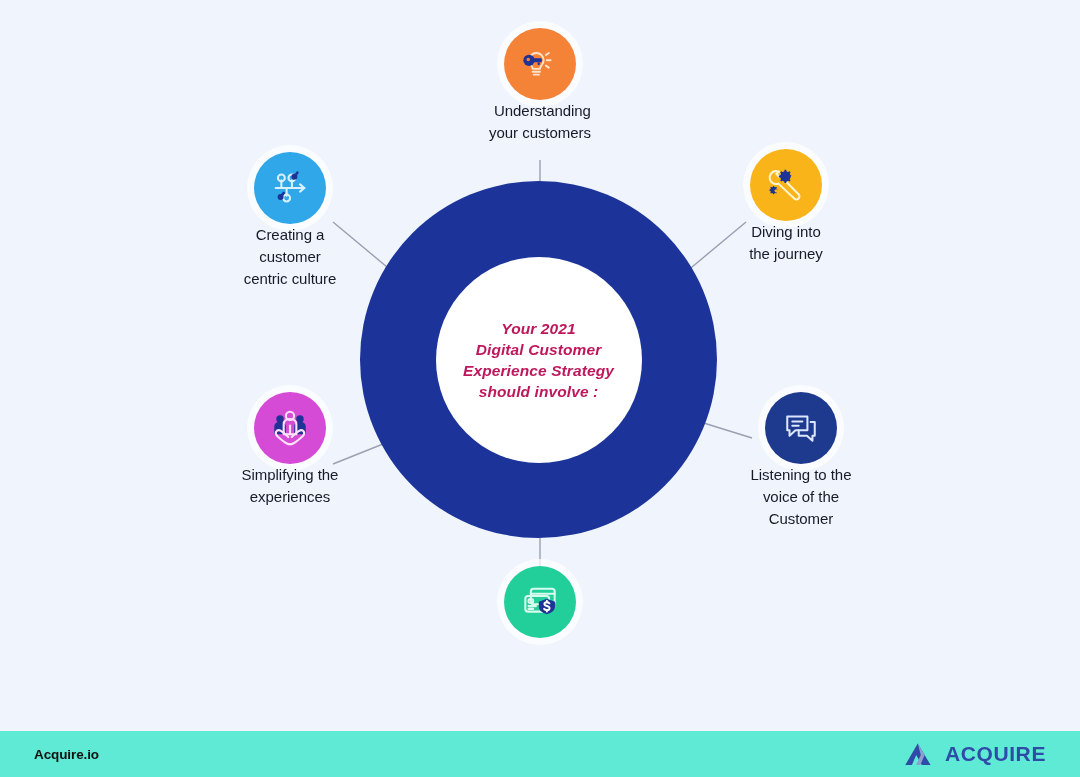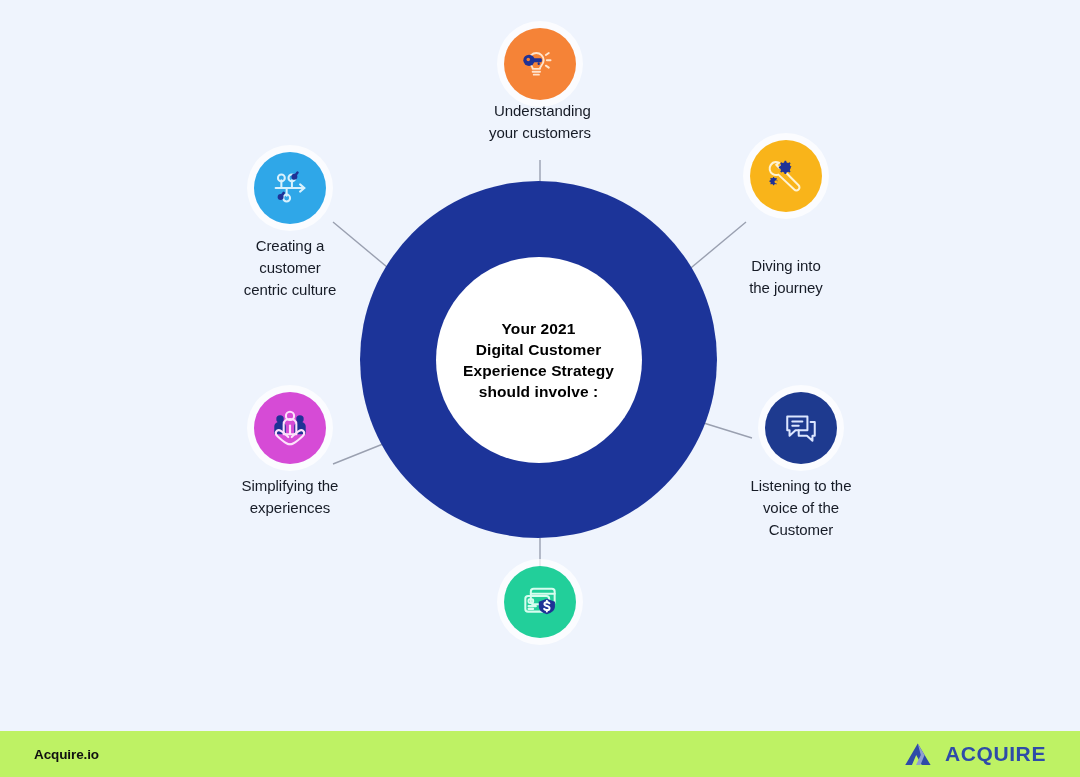--- a/index.html
+++ b/index.html
@@ -58,27 +58,28 @@
     border-radius: 50%;
     background: #ffffff;
     display: flex;
     flex-direction: column;
     align-items: center;
     justify-content: center;
     padding: 0 10px;
   }
 
   #donut-hole .ctr-line {
-    color: #000000;
+    color: #be185d;
     font-size: 15.5px;
     font-weight: bold;
     line-height: 21px;
     text-align: center;
     letter-spacing: 0.1px;
     white-space: nowrap;
+    font-style: italic;
   }
 
   
   .node {
     position: absolute;
     display: flex;
     flex-direction: column;
     align-items: center;
   }
 
@@ -88,48 +89,47 @@
     border-radius: 50%;
     display: flex;
     align-items: center;
     justify-content: center;
     box-shadow: 0 0 0 7px rgba(255,255,255,0.72);
   }
 
   .icon-badge svg { display: block; }
 
   .node-label {
-    margin-top: 11px;
     font-size: 15px;
     line-height: 22px;
     color: #161b26;
     text-align: center;
     white-space: pre-line;
     letter-spacing: -0.05px;
   }
 
   .node.label-above { flex-direction: column-reverse; }
   .node.label-above .node-label { margin-top: 0; margin-bottom: 11px; text-align: right; }
 
   
   #node-understanding { left: 420px; top: 28px;  width: 240px; }
   #node-creating      { left: 192px; top: 152px; width: 196px; }
-  #node-diving        { left: 688px; top: 140px; width: 196px; gap: 32px; }
+  #node-diving        { left: 688px; top: 149px; width: 196px; }
   #node-simplifying   { left: 192px; top: 392px; width: 196px; }
   #node-listening     { left: 698px; top: 392px; width: 206px; }
   #node-hyper         { left: 420px; top: 566px; width: 240px; }
 
   
   #footer {
     position: absolute;
     left: 0;
     top: 731px;
     width: 1080px;
     height: 46px;
-    background: #bef264;
+    background: #5eead4;
     display: flex;
     align-items: center;
     justify-content: space-between;
     padding: 0 34px;
   }
 
   #footer-brand {
     font-size: 13.5px;
     font-weight: bold;
     color: #101010;

